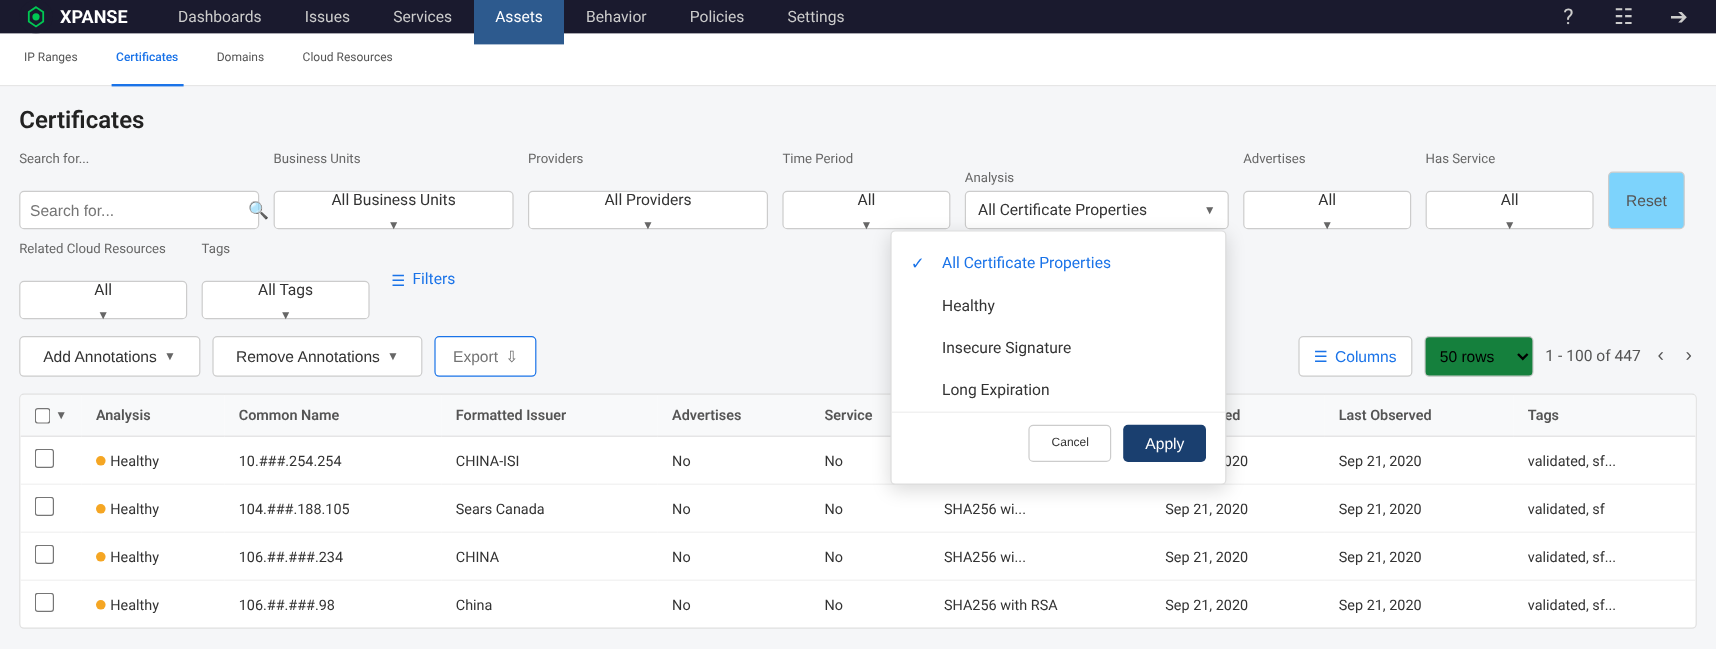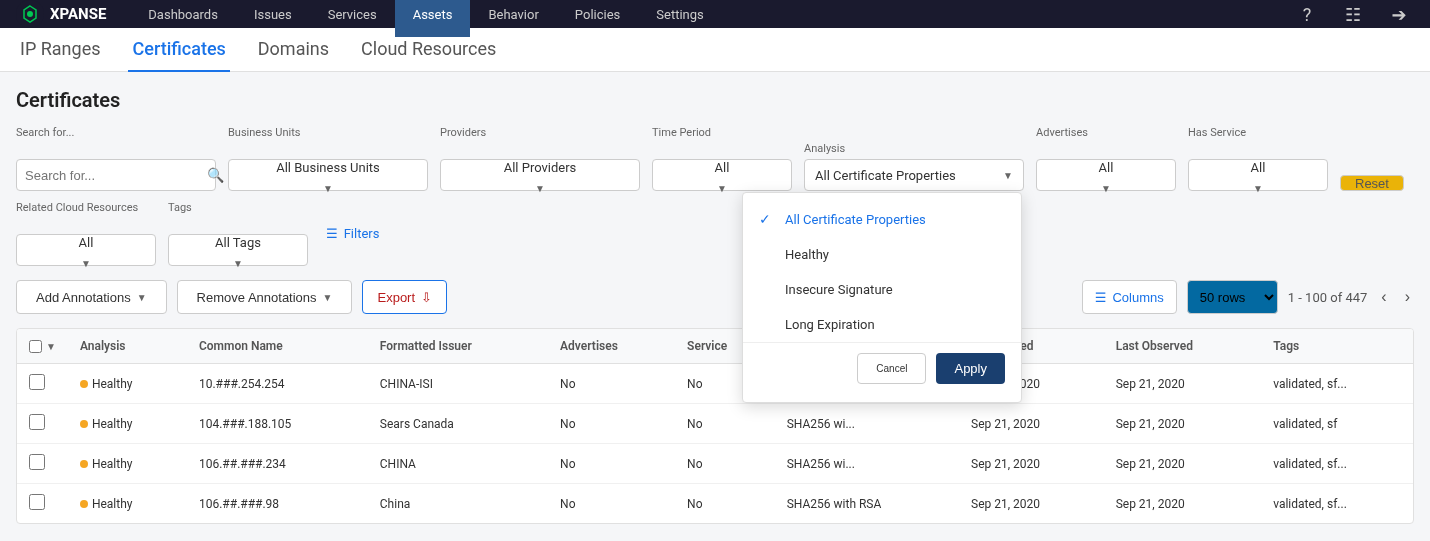--- a/index.html
+++ b/index.html
@@ -75,21 +75,21 @@
       height: 44px;
       gap: 24px;
     }
     .sub-nav-item {
       color: #555;
       cursor: pointer;
       height: 44px;
       display: flex;
       align-items: center;
       border-bottom: 2px solid transparent;
-      font-size: 18px;
+      font-size: 10px;
       padding: 0 4px;
     }
     .sub-nav-item.active {
       color: #1a73e8;
       border-bottom: 2px solid #1a73e8;
       font-weight: 500;
     }
 
     
     .page-content {
@@ -177,23 +177,23 @@
       padding: 0 10px;
       height: 32px;
       cursor: pointer;
       gap: 8px;
       min-width: 220px;
     }
 
     .reset-btn {
       border: 1px solid #ccc;
       border-radius: 4px;
-      background: #eab308;
+      background: #7dd3fc;
       padding: 0 14px;
-      height: 16px;
+      height: 48px;
       cursor: pointer;
       font-size: 13px;
       color: #555;
       align-self: flex-end;
     }
 
     
     .filters-row2 {
       display: flex;
       align-items: center;
@@ -234,21 +234,21 @@
       display: flex;
       align-items: center;
       gap: 6px;
       border: 1px solid #1a73e8;
       border-radius: 4px;
       background: white;
       padding: 0 14px;
       height: 34px;
       cursor: pointer;
       font-size: 13px;
-      color: #b91c1c;
+      color: #737373;
       font-weight: 500;
     }
     .spacer { flex: 1; }
     .columns-btn {
       display: flex;
       align-items: center;
       gap: 6px;
       border: 1px solid #ccc;
       border-radius: 4px;
       background: white;
@@ -256,21 +256,21 @@
       height: 34px;
       cursor: pointer;
       font-size: 13px;
       color: #1a73e8;
     }
     .rows-select {
       font-size: 13px;
       border: 1px solid #ccc;
       border-radius: 4px;
       padding: 4px 8px;
-      background: #0369a1;
+      background: #15803d;
       cursor: pointer;
       height: 34px;
     }
     .pagination-info {
       font-size: 13px;
       color: #555;
       white-space: nowrap;
     }
     .pagination-btn {
       border: none;

